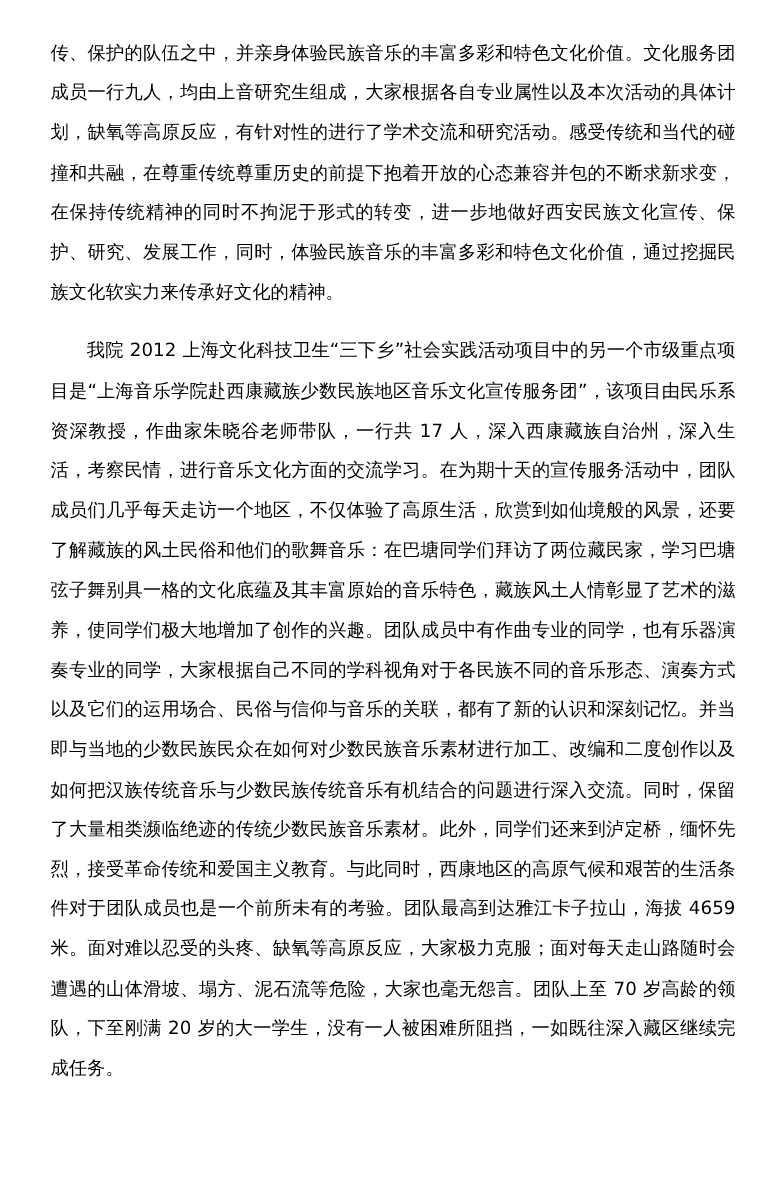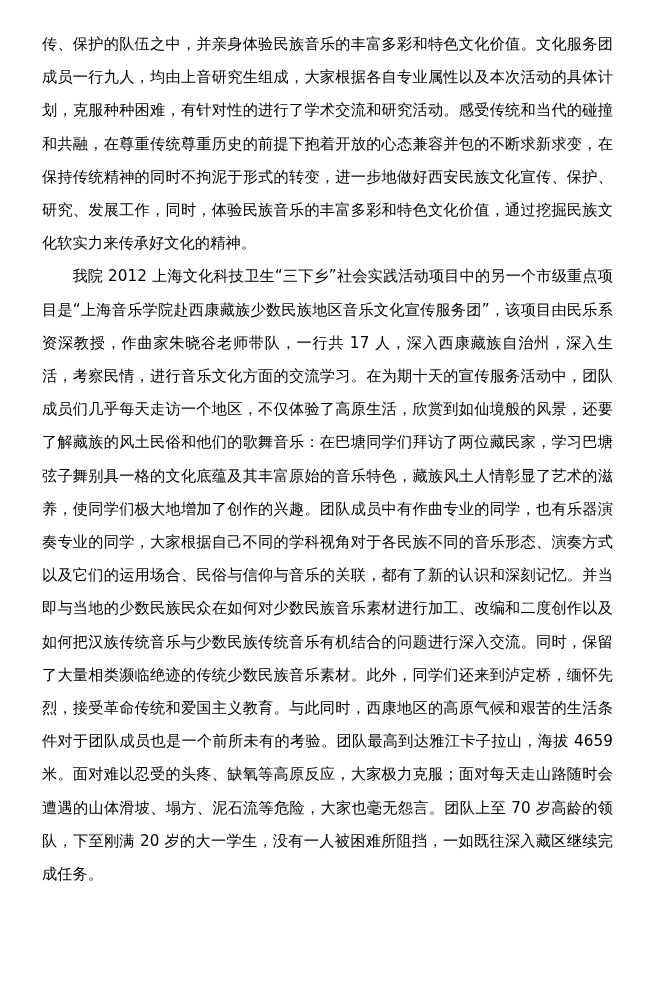--- a/index.html
+++ b/index.html
@@ -28,27 +28,27 @@
     text-align: justify;
     text-justify: inter-ideograph;
     letter-spacing: 0.1px;
   }
   .para {
     margin: 0;
     text-align: justify;
     text-justify: inter-ideograph;
   }
   .para + .para {
-    margin-top: 0;
+    margin-top: 16px;
   }
   .indent {
     text-indent: 2em;
   }
 </style>
 </head>
 <body>
 
 <div class="page">
   <div class="doc-body">
-    <p class="para">传、保护的队伍之中，并亲身体验民族音乐的丰富多彩和特色文化价值。文化服务团成员一行九人，均由上音研究生组成，大家根据各自专业属性以及本次活动的具体计划，克服种种困难，有针对性的进行了学术交流和研究活动。感受传统和当代的碰撞和共融，在尊重传统尊重历史的前提下抱着开放的心态兼容并包的不断求新求变，在保持传统精神的同时不拘泥于形式的转变，进一步地做好西安民族文化宣传、保护、研究、发展工作，同时，体验民族音乐的丰富多彩和特色文化价值，通过挖掘民族文化软实力来传承好文化的精神。</p>
+    <p class="para">传、保护的队伍之中，并亲身体验民族音乐的丰富多彩和特色文化价值。文化服务团成员一行九人，均由上音研究生组成，大家根据各自专业属性以及本次活动的具体计划，缺氧等高原反应，有针对性的进行了学术交流和研究活动。感受传统和当代的碰撞和共融，在尊重传统尊重历史的前提下抱着开放的心态兼容并包的不断求新求变，在保持传统精神的同时不拘泥于形式的转变，进一步地做好西安民族文化宣传、保护、研究、发展工作，同时，体验民族音乐的丰富多彩和特色文化价值，通过挖掘民族文化软实力来传承好文化的精神。</p>
     <p class="para indent">我院 2012 上海文化科技卫生“三下乡”社会实践活动项目中的另一个市级重点项目是“上海音乐学院赴西康藏族少数民族地区音乐文化宣传服务团”，该项目由民乐系资深教授，作曲家朱晓谷老师带队，一行共 17 人，深入西康藏族自治州，深入生活，考察民情，进行音乐文化方面的交流学习。在为期十天的宣传服务活动中，团队成员们几乎每天走访一个地区，不仅体验了高原生活，欣赏到如仙境般的风景，还要了解藏族的风土民俗和他们的歌舞音乐：在巴塘同学们拜访了两位藏民家，学习巴塘弦子舞别具一格的文化底蕴及其丰富原始的音乐特色，藏族风土人情彰显了艺术的滋养，使同学们极大地增加了创作的兴趣。团队成员中有作曲专业的同学，也有乐器演奏专业的同学，大家根据自己不同的学科视角对于各民族不同的音乐形态、演奏方式以及它们的运用场合、民俗与信仰与音乐的关联，都有了新的认识和深刻记忆。并当即与当地的少数民族民众在如何对少数民族音乐素材进行加工、改编和二度创作以及如何把汉族传统音乐与少数民族传统音乐有机结合的问题进行深入交流。同时，保留了大量相类濒临绝迹的传统少数民族音乐素材。此外，同学们还来到泸定桥，缅怀先烈，接受革命传统和爱国主义教育。与此同时，西康地区的高原气候和艰苦的生活条件对于团队成员也是一个前所未有的考验。团队最高到达雅江卡子拉山，海拔 4659 米。面对难以忍受的头疼、缺氧等高原反应，大家极力克服；面对每天走山路随时会遭遇的山体滑坡、塌方、泥石流等危险，大家也毫无怨言。团队上至 70 岁高龄的领队，下至刚满 20 岁的大一学生，没有一人被困难所阻挡，一如既往深入藏区继续完成任务。</p>
   </div>
 </div>
 
 </body></html>

